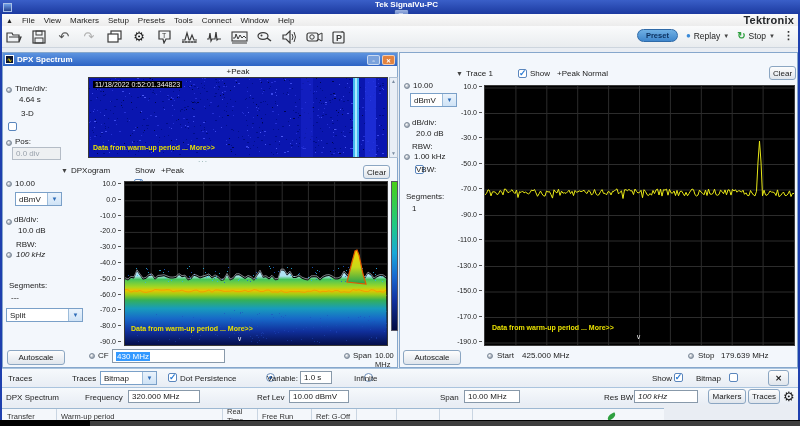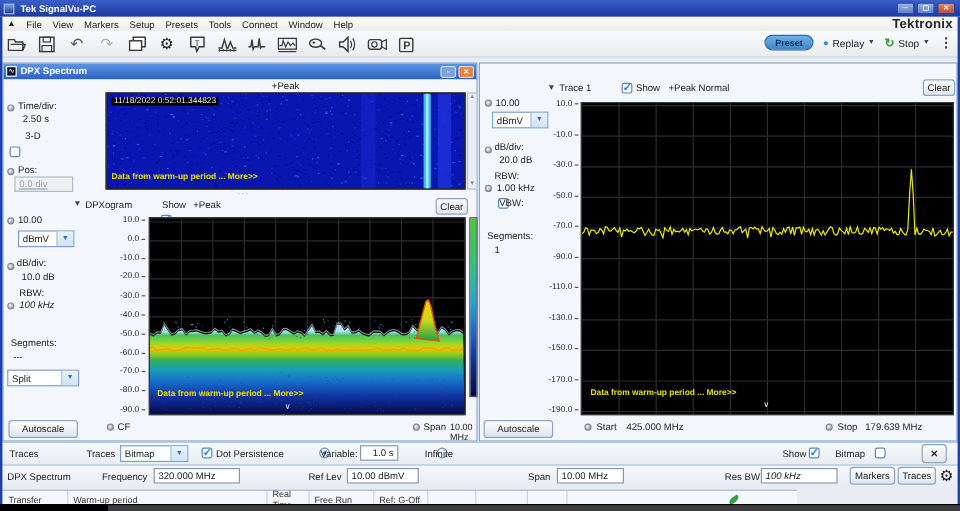--- a/index.html
+++ b/index.html
@@ -2,21 +2,21 @@
 <html><head>
 <meta charset="utf-8">
 <style>
   html,body{margin:0;padding:0;background:#000;}
   #screen{position:relative;width:800px;height:426px;overflow:hidden;
     font-family:"Liberation Sans",sans-serif;font-size:8px;color:#1a1a1a;
     background:#e9edf3;-webkit-font-smoothing:antialiased;}
   .abs{position:absolute;}
   
   .titlebar{left:0;top:0;width:800px;height:14px;background:linear-gradient(#3a5fc8,#1c3aa0);
-    color:#fff;font-size:8px;font-weight:bold;display:flex;align-items:center;padding:0 4px;box-sizing:border-box;}
+    color:#fff;font-size:8px;font-weight:bold;display:flex;align-items:center;padding:0 4px;box-sizing:border-box;flex-direction:column;}
   .appbtn{width:15px;height:10px;border-radius:2px;margin-left:2px;display:flex;align-items:center;justify-content:center;
     color:#fff;font-size:6px;line-height:6px;background:linear-gradient(#9fb4e2,#5f7ec6);border:1px solid #2a4aa0;box-sizing:border-box;}
   .appbtn.close{background:linear-gradient(#e08a6a,#c04a38);}
   .menubar{left:0;top:14px;width:800px;height:12px;background:linear-gradient(#fbfbfb,#ececec);
     display:flex;align-items:center;gap:9px;padding:0 6px;box-sizing:border-box;color:#222;}
   .toolbar{left:0;top:26px;width:800px;height:22px;background:linear-gradient(#fafbfc,#e9ecef);
     border-bottom:1px solid #cdd5de;display:flex;align-items:center;gap:5px;padding:0 4px;box-sizing:border-box;}
   .tbi{width:20px;height:18px;display:flex;align-items:center;justify-content:center;}
   .tbi svg{display:block;}
   .logo{font-weight:bold;font-size:11px;color:#24272b;letter-spacing:.2px;}
@@ -45,21 +45,21 @@
   .radio{display:inline-block;width:9px;height:9px;border-radius:50%;background:#fff;border:1px solid #6b8db8;box-sizing:border-box;position:relative;vertical-align:middle;}
   .radio.on::after{content:"";position:absolute;left:2px;top:2px;width:3px;height:3px;border-radius:50%;background:#2b6cc4;}
   .dd{display:flex;align-items:center;background:#fff;border:1px solid #7aa0c8;box-sizing:border-box;height:14px;}
   .dd .v{flex:1;padding-left:3px;}
   .dd .b{width:13px;height:100%;background:linear-gradient(#eaf3fc,#cfe3f6);border-left:1px solid #9dbcda;
     color:#2f6db8;font-size:6px;display:flex;align-items:center;justify-content:center;}
   .btn{background:linear-gradient(#fdfdfd,#dfe5ec);border:1px solid #8ba6c2;border-radius:3px;box-sizing:border-box;
     display:flex;align-items:center;justify-content:center;color:#1a1a1a;}
   .inp{background:#fff;border:1px solid #8899aa;box-sizing:border-box;display:flex;align-items:center;padding:0 3px;}
   .inp .sel{background:#3399ff;color:#fff;padding:0 1px;}
-  .inp.dis{background:#eef0f2;color:#9aa2ac;border-color:#b4bcc6;text-decoration:underline;}
+  .inp.dis{background:#eef0f2;color:#9aa2ac;border-color:#b4bcc6;}
   .plot{background:#000;border:1px solid #3a3a3a;box-sizing:border-box;}
   .ytick{position:absolute;right:0;display:flex;align-items:center;gap:2px;color:#222;font-size:7px;}
   .ytick .dash{width:3px;border-top:1px solid #555;}
   .note{color:#e8e000;font-weight:bold;font-size:7px;white-space:nowrap;}
   .ts{color:#f0f0f0;background:#000;font-size:7px;padding:0 2px;white-space:nowrap;}
   .vmark{color:#e8e8e8;font-size:7px;}
   .scroll{background:#e8eef6;border:1px solid #aebfd2;box-sizing:border-box;display:flex;flex-direction:column;justify-content:space-between;align-items:center;}
   .scroll span{color:#7c8ea2;font-size:5px;line-height:7px;}
   
   .bar{left:0;width:800px;background:linear-gradient(#f6f9fc,#e8edf4);border-top:1px solid #aac4de;box-sizing:border-box;}
@@ -198,21 +198,21 @@
       <span style="flex:1"></span>
       <span class="wbtn min">▫</span>
       <span class="wbtn cls">✕</span>
     </div>
 
     <div class="abs" style="left:85px;top:14px;width:300px;text-align:center;">+Peak</div>
 
     
     <span class="abs knob" style="left:3px;top:34px;"></span>
     <span class="abs lbl" style="left:12px;top:31px;">Time/div:</span>
-    <span class="abs lbl" style="left:16px;top:42px;">2.50 s</span>
+    <span class="abs lbl" style="left:16px;top:42px;">4.64 s</span>
     <span class="abs cb" style="left:5px;top:56px;"></span>
     <span class="abs lbl" style="left:18px;top:56px;">3-D</span>
     <span class="abs knob" style="left:3px;top:87px;"></span>
     <span class="abs lbl" style="left:12px;top:84px;">Pos:</span>
     <div class="abs inp dis" style="left:9px;top:94px;width:49px;height:13px;">
         <span>0.0 div</span>
       </div>
 
     
     <div class="abs plot" style="left:85px;top:24px;width:300px;height:81px;">
@@ -950,21 +950,21 @@
         <span class="b">▼</span>
     </div>
     <span class="abs knob" style="left:3px;top:166px;"></span>
     <span class="abs lbl" style="left:11px;top:162px;">dB/div:</span>
     <span class="abs lbl" style="left:15px;top:173px;">10.0 dB</span>
     <span class="abs lbl" style="left:13px;top:187px;">RBW:</span>
     <span class="abs knob" style="left:3px;top:199px;"></span>
     <span class="abs lbl it" style="left:13px;top:197px;">100 kHz</span>
     <span class="abs lbl" style="left:6px;top:228px;">Segments:</span>
     <span class="abs lbl" style="left:8px;top:240px;">---</span>
-    <div class="abs dd" style="left:3px;top:255px;width:60px;">
+    <div class="abs dd" style="left:3px;top:255px;width:77px;">
       <span class="v">Split</span>
         <span class="b">▼</span>
     </div>
     <div class="abs btn" style="left:4px;top:297px;width:58px;height:15px;">Autoscale</div>
 
     
     <div class="abs" id="dpx-yticks" style="left:66px;top:0;width:52px;height:300px;">
         <div class="ytick" style="top: 127px;">
           <span>10.0</span>
           <span class="dash"></span>
@@ -1249,20 +1249,23 @@
         </svg>
       <span class="note" style="position:absolute;left:6px;top:143px;">Data from warm-up period ... More&gt;&gt;</span>
       <span class="vmark" style="position:absolute;left:112px;top:153px;">∨</span>
     </div>
     
     <div class="abs" style="left:388px;top:128px;width:7px;height:150px;background:linear-gradient(#48d018,#20c888 30%,#18a8d8 48%,#1868d0 64%,#1030a0 80%,#020a40 100%);border:1px solid #556;box-sizing:border-box;"></div>
 
     
     <span class="abs knob" style="left:86px;top:300px;"></span>
     <span class="abs lbl" style="left:95px;top:298px;">CF</span>
+    <div class="abs inp" style="left:109px;top:296px;width:113px;height:14px;">
+        <span class="sel">430 MHz</span>
+      </div>
     <span class="abs knob" style="left:341px;top:300px;"></span>
     <span class="abs lbl" style="left:350px;top:298px;">Span</span>
     <span class="abs lbl" style="left:372px;top:298px;font-size:7.5px;">10.00 MHz</span>
   </div>
 
   <div class="abs win" style="left:399px;top:52px;width:399px;height:316px;">
 
     <span class="abs" style="left:56px;top:17px;color:#444;font-size:7px;">▼</span>
     <span class="abs lbl" style="left:66px;top:16px;">Trace 1</span>
     <span class="abs cb on" style="left:118px;top:16px;"></span>
@@ -1358,21 +1361,21 @@
     <span class="abs lbl" style="left:8px;top:5px;">Traces</span>
     <span class="abs lbl" style="left:72px;top:5px;">Traces</span>
     <div class="abs dd" style="left:100px;top:2px;width:57px;justify-content:center;">
       <span class="v">Bitmap</span>
         <span class="b">▼</span>
     </div>
     <span class="abs cb on" style="left:168px;top:4px;"></span>
     <span class="abs lbl" style="left:180px;top:5px;">Dot Persistence</span>
     <span class="abs radio on" style="left:255px;top:4px;"></span>
     <span class="abs lbl" style="left:267px;top:5px;">Variable:</span>
-    <div class="abs inp" style="left:300px;top:2px;width:32px;height:13px;justify-content:flex-end;">
+    <div class="abs inp" style="left:300px;top:2px;width:32px;height:13px;">
         <span>1.0 s</span>
       </div>
     <span class="abs radio" style="left:342px;top:4px;"></span>
     <span class="abs lbl" style="left:354px;top:5px;">Infinite</span>
     <span class="abs cb on" style="left:640px;top:4px;"></span>
     <span class="abs lbl" style="left:652px;top:5px;">Show</span>
     <span class="abs cb" style="left:684px;top:4px;"></span>
     <span class="abs lbl" style="left:696px;top:5px;">Bitmap</span>
     <div class="abs btn" style="left:768px;top:1px;width:21px;height:16px;font-weight:bold;">✕</div>
   </div>

